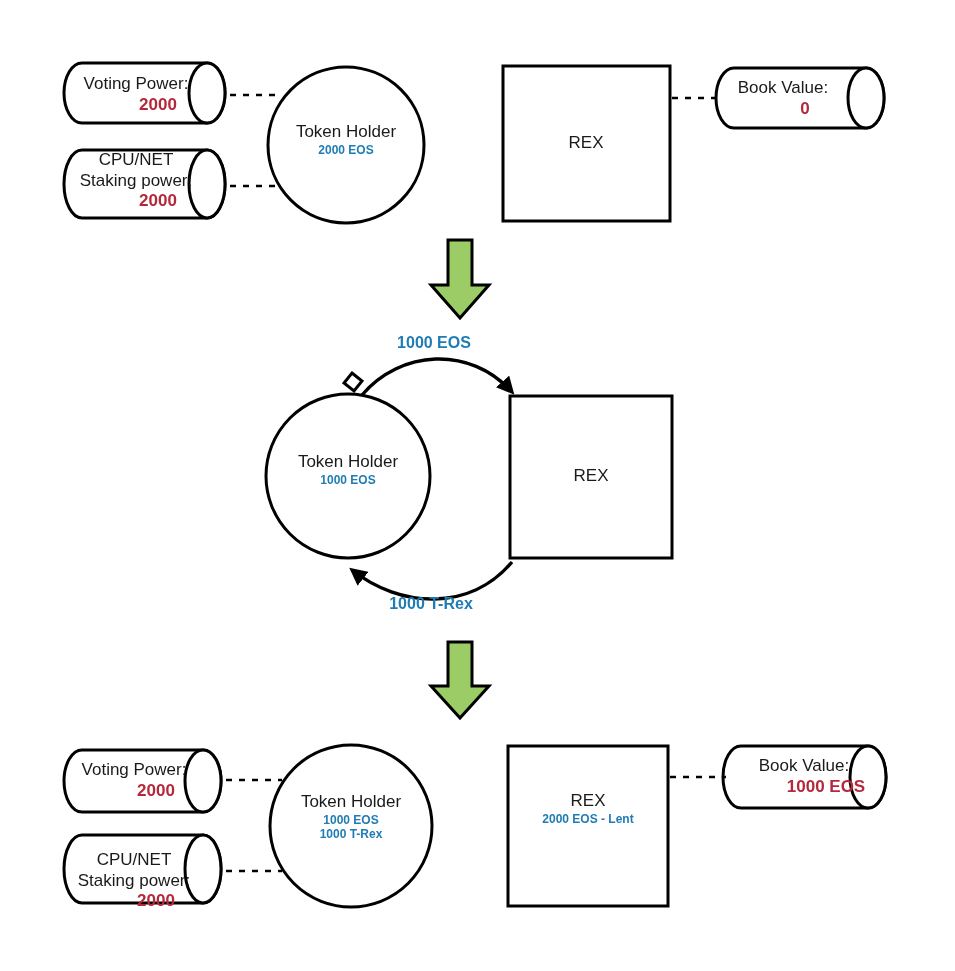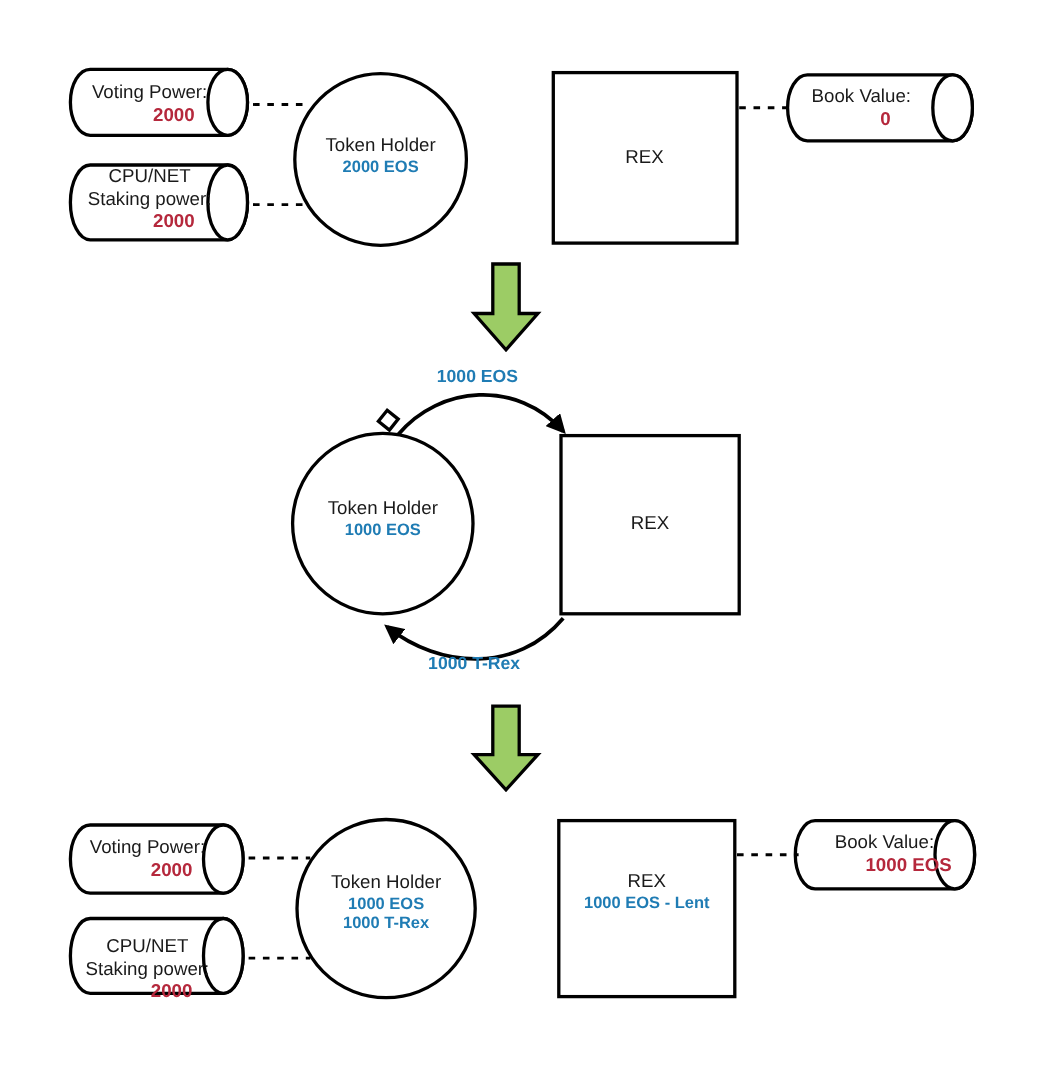--- a/index.html
+++ b/index.html
@@ -54,21 +54,21 @@
     white-space: nowrap;
     pointer-events: none;
   }
   .t-black {
     color: #1a1a1a;
     font-size: 17px;
     font-weight: normal;
   }
   .t-blue {
     color: #1f7cb4;
-    font-size: 15px;
+    font-size: 12px;
     font-weight: bold;
   }
   .t-red {
     color: #b5283c;
     font-size: 17px;
     font-weight: bold;
     padding-left: 44px;
   }
   .t-flow {
     color: #1f7cb4;
@@ -193,21 +193,21 @@
   </div>
 
   <div class="lbl" style="left:281px; top:792px; width:140px;">
     <div class="t-black">Token Holder</div>
     <div class="t-blue">1000 EOS</div>
     <div class="t-blue">1000 T-Rex</div>
   </div>
 
   <div class="lbl" style="left:513px; top:791px; width:150px;">
     <div class="t-black">REX</div>
-    <div class="t-blue">1000 EOS - Lent</div>
+    <div class="t-blue">2000 EOS - Lent</div>
   </div>
 
   <div class="lbl" style="left:742px; top:756px; width:124px;">
     <div class="t-black">Book Value:</div>
     <div class="t-red">1000 EOS</div>
   </div>
 
 </div>
 
 </body></html>

